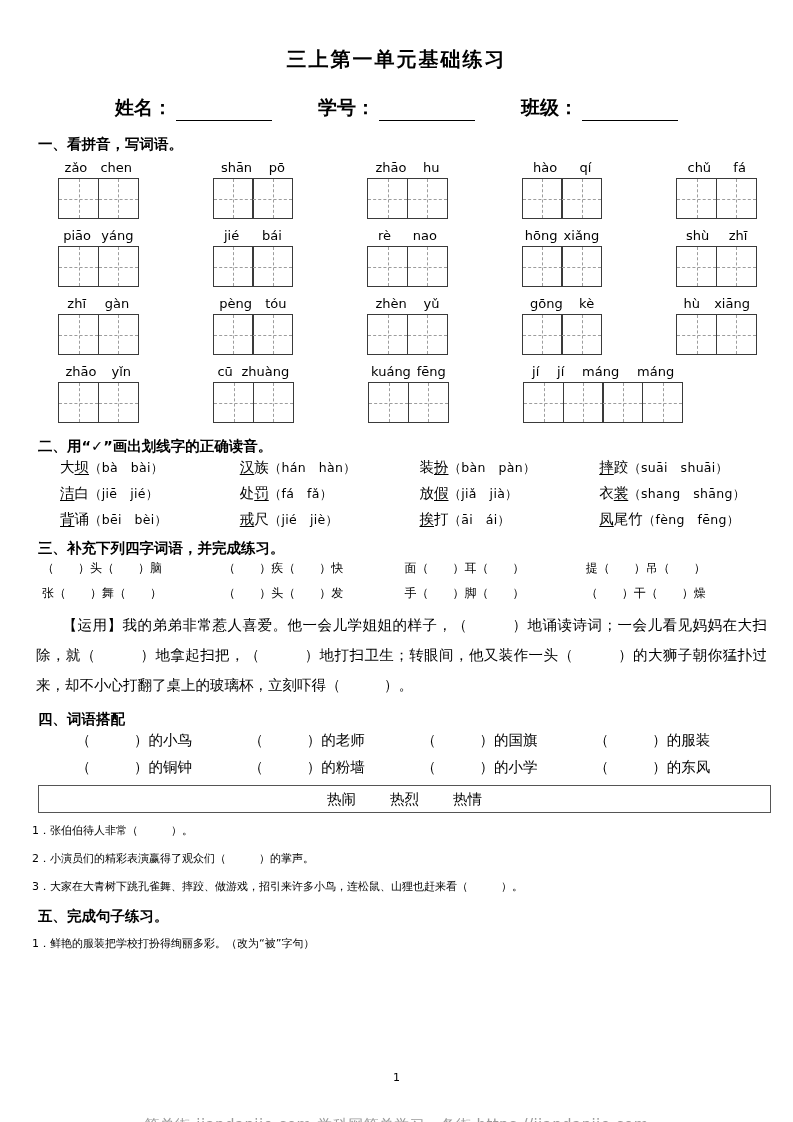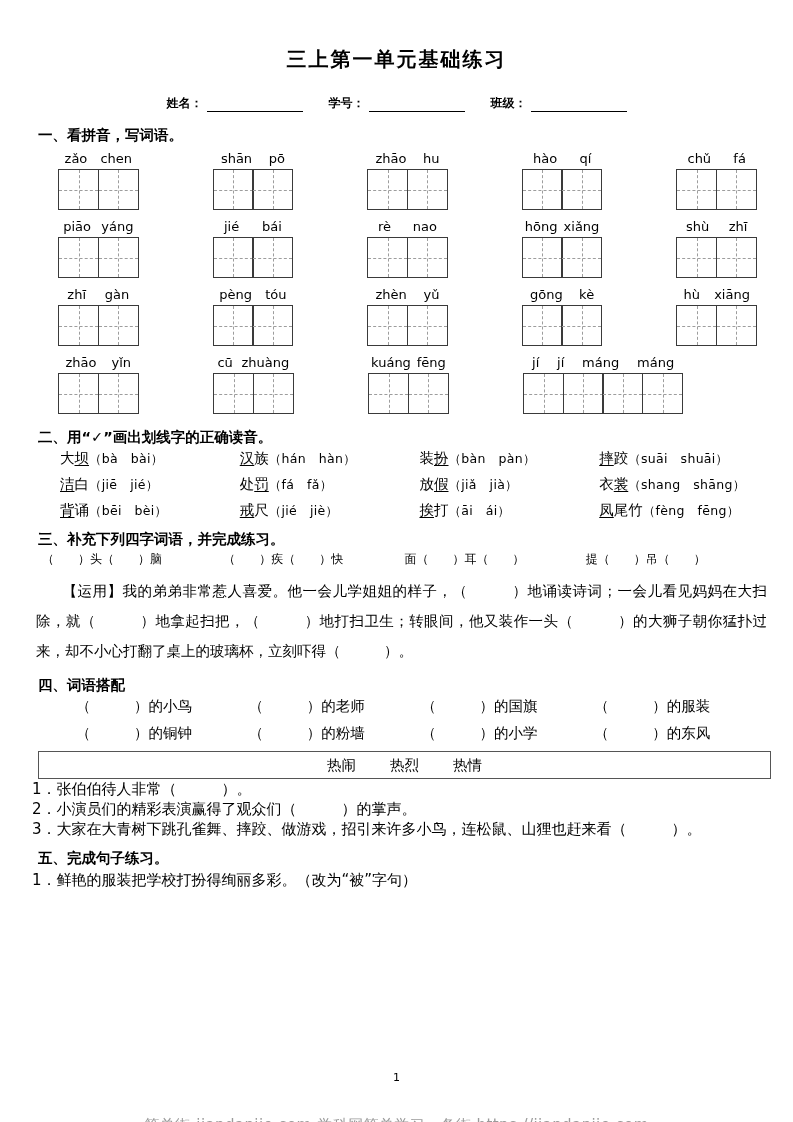--- a/index.html
+++ b/index.html
@@ -19,23 +19,23 @@
     font-weight:bold;
     letter-spacing:2px;
     margin-top:46px;
     margin-bottom:0;
   }
 
   .idline {
     display:flex;
     justify-content:center;
     align-items:flex-end;
-    gap:26px;
+    gap:46px;
     margin-top:22px;
-    font-size:12px;
+    font-size:19px;
     font-weight:bold;
   }
   .idfield { display:flex; align-items:flex-end; }
   .idfield .lbl { white-space:nowrap; }
   .idfield .blank {
     display:inline-block;
     width:96px;
     border-bottom:1.3px solid #000;
     height:14px;
     margin-left:4px;
@@ -137,22 +137,22 @@
     margin:8px 22px 0 38px;
     height:26px;
     display:flex;
     align-items:center;
     justify-content:center;
     gap:34px;
     font-size:14.5px;
   }
 
   .qline {
-    font-size:15px;
-    margin:0 20px 0 32px;
+    font-size:11px;
+    margin:8px 20px 0 32px;
     line-height:20px;
   }
 
   .pagenum {
     position:absolute;
     left:0; right:0;
     top:1025px;
     text-align:center;
     font-size:11px;
     color:#000;
@@ -433,20 +433,26 @@
     </div>
 
   <div class="sec-head tight">三、补充下列四字词语，并完成练习。</div>
   <div id="idiom-block">
       <div class="idiom-row">
         <div class="idiom-cell">（　　）头（　　）脑</div>
         <div class="idiom-cell">（　　）疾（　　）快</div>
         <div class="idiom-cell">面（　　）耳（　　）</div>
         <div class="idiom-cell">提（　　）吊（　　）</div>
       </div>
+      <div class="idiom-row">
+        <div class="idiom-cell">张（　　）舞（　　）</div>
+        <div class="idiom-cell">（　　）头（　　）发</div>
+        <div class="idiom-cell">手（　　）脚（　　）</div>
+        <div class="idiom-cell">（　　）干（　　）燥</div>
+      </div>
     </div>
   <div class="par"><span class="ind"></span><span id="par-text">【运用】我的弟弟非常惹人喜爱。他一会儿学姐姐的样子，（　　　）地诵读诗词；一会儿看见妈妈在大扫除，就（　　　）地拿起扫把，（　　　）地打扫卫生；转眼间，他又装作一头（　　　）的大狮子朝你猛扑过来，却不小心打翻了桌上的玻璃杯，立刻吓得（　　　）。</span></div>
 
   <div class="sec-head tight">四、词语搭配</div>
   <div id="colloc-block">
       <div class="colloc-row">
         <div class="colloc-cell">（　　　）的小鸟</div>
         <div class="colloc-cell">（　　　）的老师</div>
         <div class="colloc-cell">（　　　）的国旗</div>
         <div class="colloc-cell">（　　　）的服装</div>

